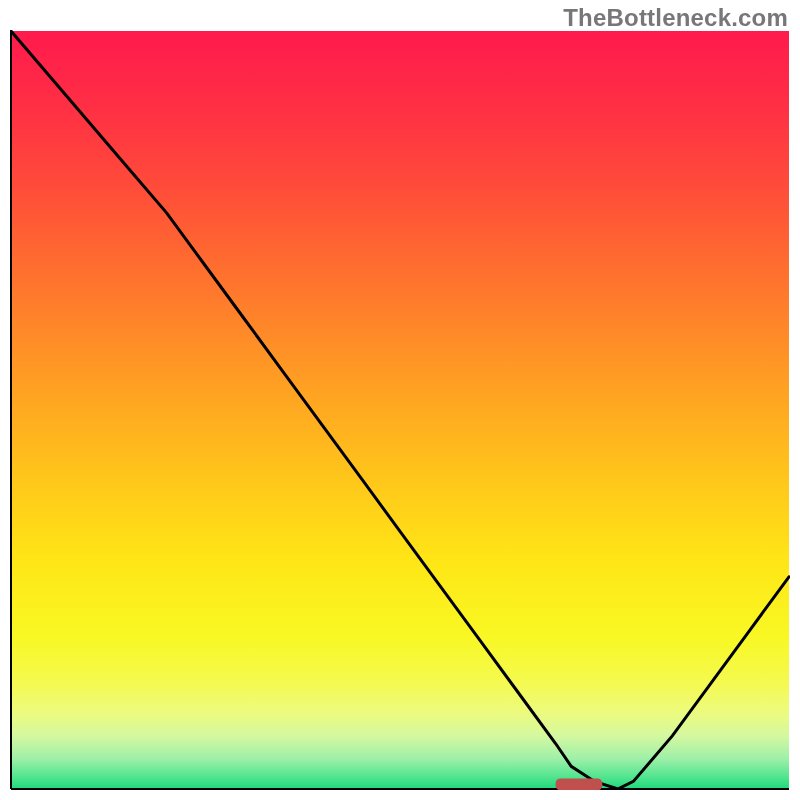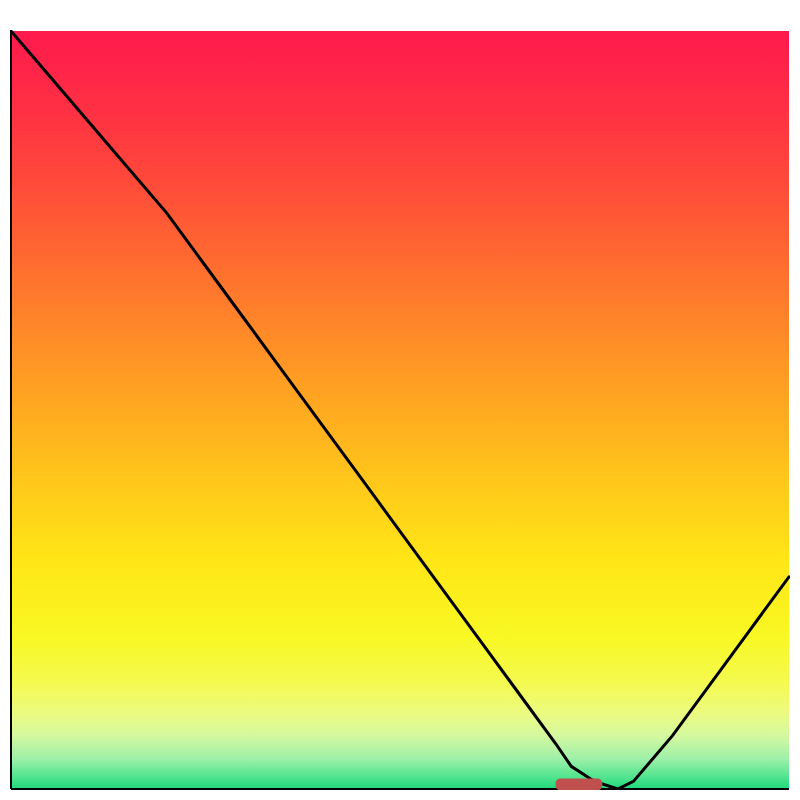--- a/index.html
+++ b/index.html
@@ -32,20 +32,21 @@
     height: 760px;
   }
   svg {
     display: block;
   }
 </style>
 </head>
 <body>
 
 <div class="container">
+  <div class="watermark">TheBottleneck.com</div>
 
   <div class="chart-area">
     <svg id="chart-svg" width="780" height="760" viewBox="0 0 780 760">
       <defs>
         <linearGradient id="bg-grad" x1="0" y1="0" x2="0" y2="1">
             <stop offset="0.00%" stop-color="#ff1a4d"></stop>
             <stop offset="10.00%" stop-color="#ff2f44"></stop>
             <stop offset="20.00%" stop-color="#ff4a3a"></stop>
             <stop offset="30.00%" stop-color="#ff6a30"></stop>
             <stop offset="40.00%" stop-color="#ff8a28"></stop>

